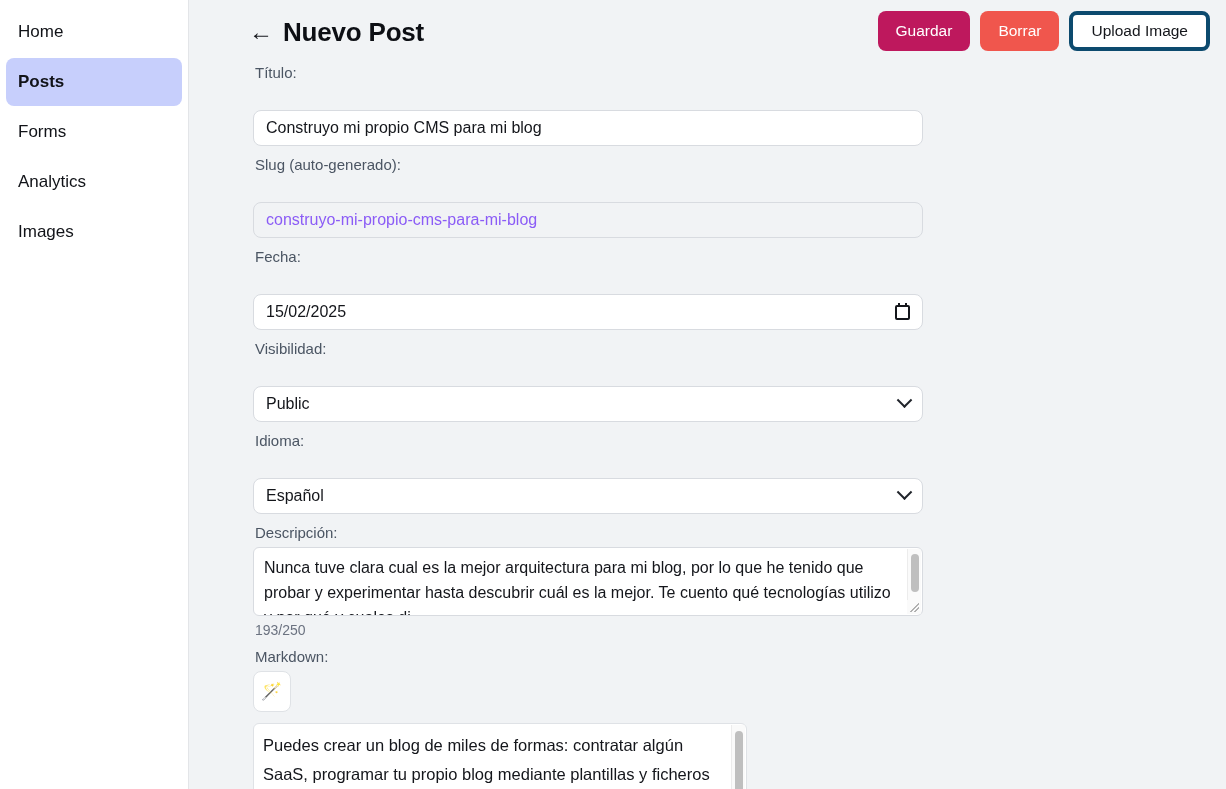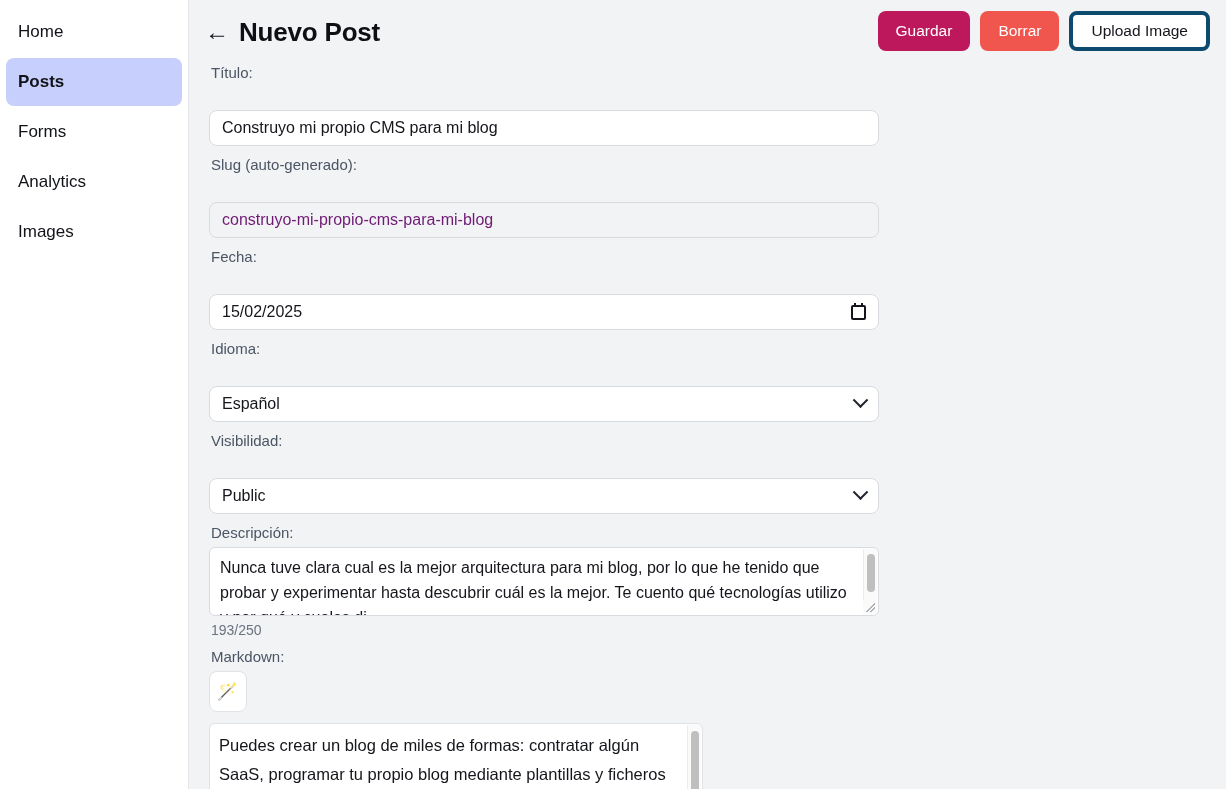--- a/index.html
+++ b/index.html
@@ -7,20 +7,21 @@
     margin: 0; padding: 0;
     width: 1226px; height: 789px;
     overflow: hidden;
     background: #f1f3f5;
     font-family: "Liberation Sans", sans-serif;
   }
   .app {
     display: flex;
     width: 1226px;
     height: 789px;
+    gap: 44px;
   }
 
   
   .sidebar {
     width: 189px;
     min-width: 189px;
     height: 789px;
     background: #ffffff;
     border-right: 1px solid #e3e5e8;
     padding: 8px 6px 0 6px;
@@ -118,21 +119,21 @@
     font-size: 16px;
     color: #14161b;
     padding: 0 12px;
     font-family: "Liberation Sans", sans-serif;
     display: flex;
     align-items: center;
     margin-top: 29px;
   }
   .control.readonly {
     background: #f1f3f5;
-    color: #701a75;
+    color: #8b5cf6;
   }
   .control.select {
     justify-content: space-between;
     cursor: pointer;
   }
   .chev {
     width: 11px; height: 11px;
     border-right: 2px solid #20242b;
     border-bottom: 2px solid #20242b;
     transform: rotate(45deg) translate(-3px,-3px);
@@ -314,31 +315,31 @@
 
       <div class="field">
         <span class="label">Fecha:</span>
         <div class="control select">
           <span>15/02/2025</span>
           <span class="cal-icon"></span>
         </div>
       </div>
 
       <div class="field">
+        <span class="label">Visibilidad:</span>
+        <div class="control select">
+          <span>Public</span>
+          <span class="chev"></span>
+        </div>
+      </div>
+
+      <div class="field">
         <span class="label">Idioma:</span>
         <div class="control select">
           <span>Español</span>
-          <span class="chev"></span>
-        </div>
-      </div>
-
-      <div class="field">
-        <span class="label">Visibilidad:</span>
-        <div class="control select">
-          <span>Public</span>
           <span class="chev"></span>
         </div>
       </div>
 
       <div class="field">
         <span class="label">Descripción:</span>
         <div class="ta-wrap">
           <div class="ta-text">Nunca tuve clara cual es la mejor arquitectura para mi blog, por lo que he tenido que probar y experimentar hasta descubrir cuál es la mejor. Te cuento qué tecnologías utilizo y por qué y cuales di</div>
           <div class="ta-scroll">
             <div class="ta-thumb"></div>

